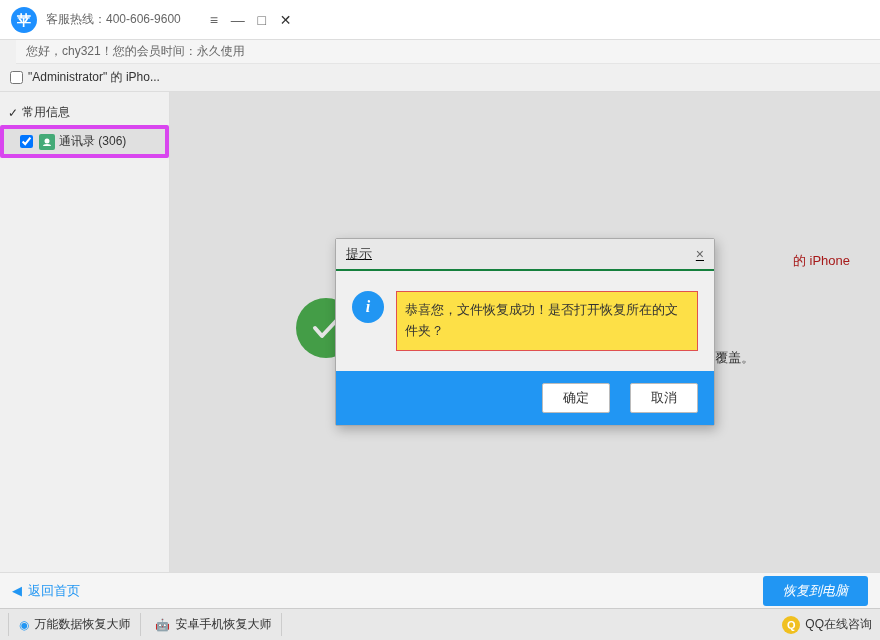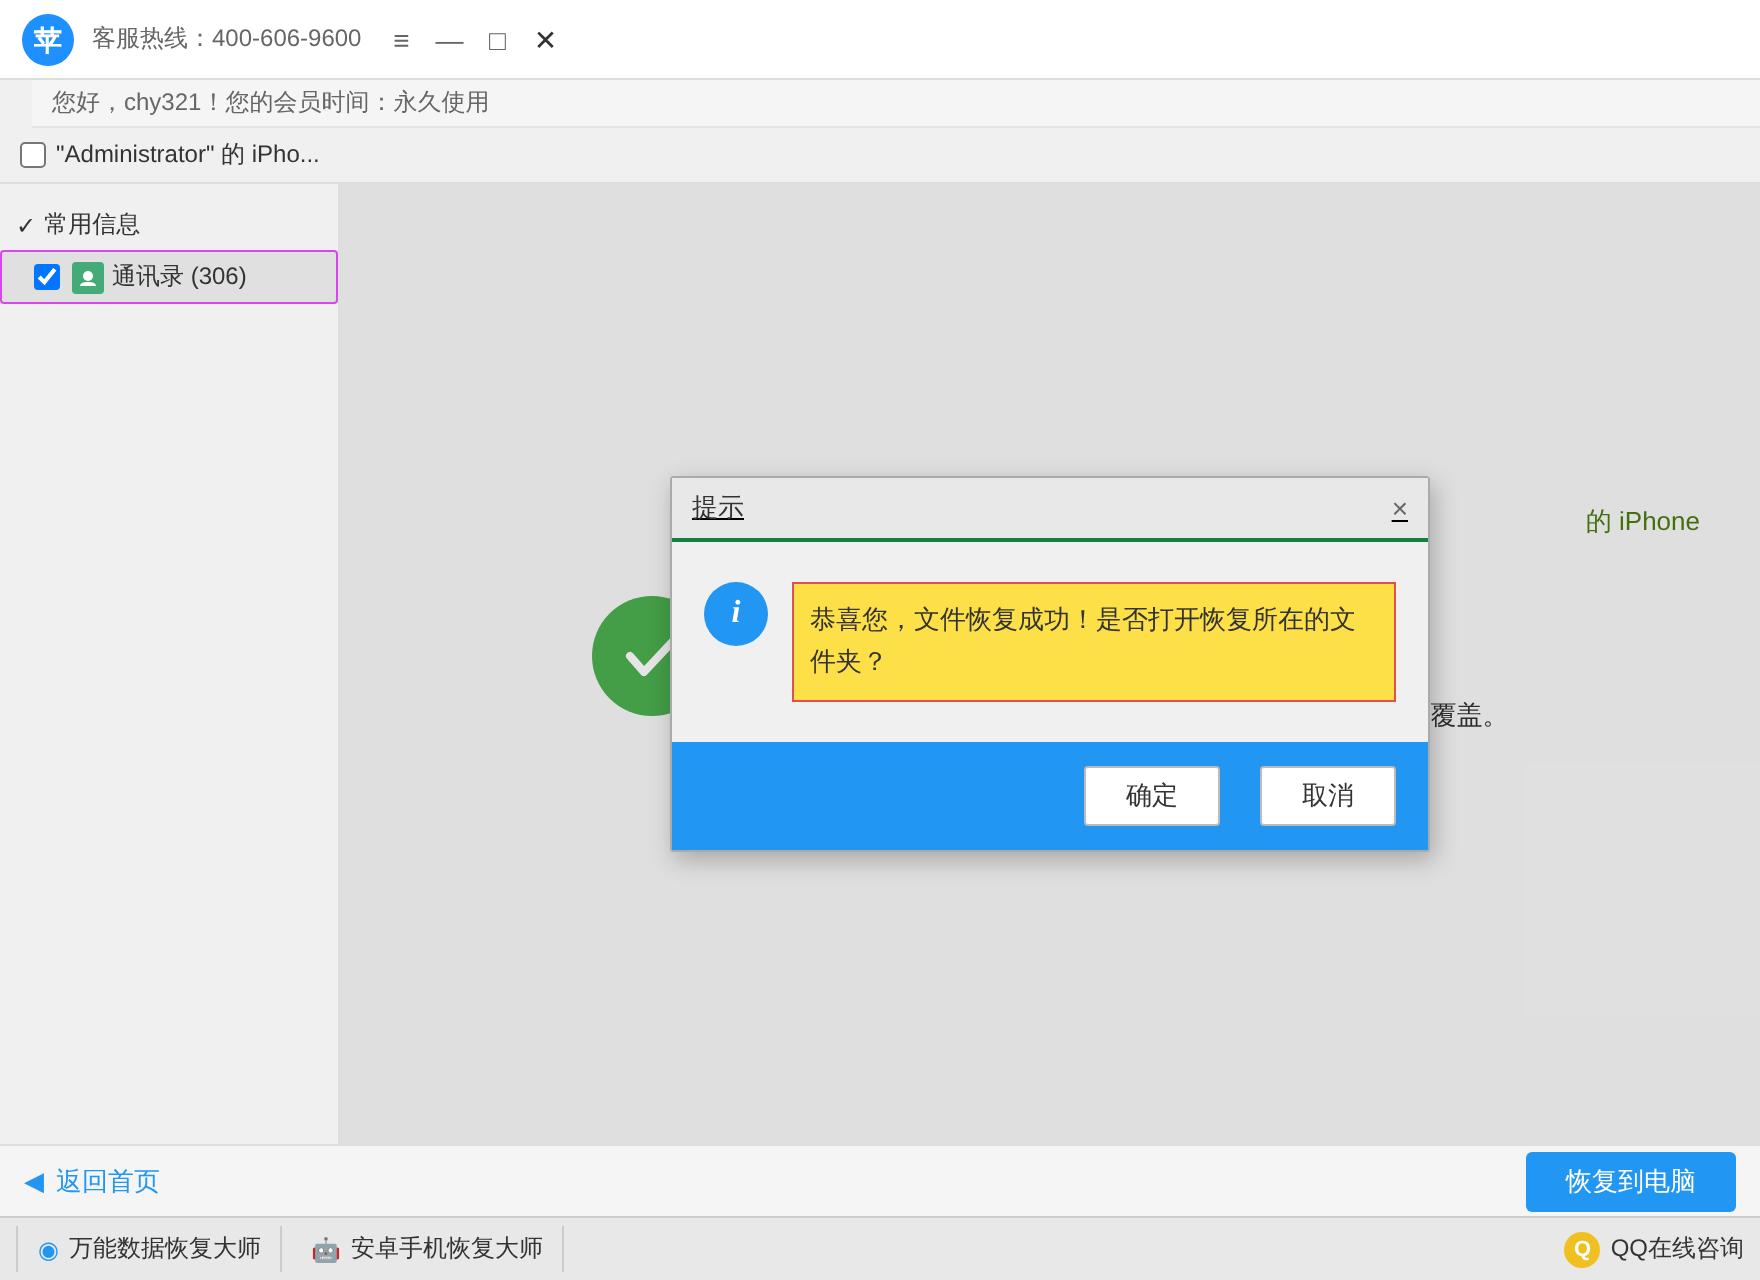--- a/index.html
+++ b/index.html
@@ -29,21 +29,21 @@
     }
     .title-bar-app-name {
       font-size: 15px;
       font-weight: bold;
       color: #333;
       flex: 1;
     }
     .title-bar-hotline {
       font-size: 12px;
       color: #666;
-      margin-right: 12px;
+      margin-right: 25px;
     }
     .title-bar-controls {
       display: flex;
       gap: 8px;
     }
     .title-btn {
       width: 16px;
       height: 16px;
       display: flex;
       align-items: center;
@@ -108,21 +108,21 @@
       display: flex;
       align-items: center;
       padding: 4px 8px 4px 16px;
       cursor: pointer;
       font-size: 12px;
       color: #333;
       gap: 4px;
     }
     .sidebar-item.selected {
       background: #e0e0e0;
-      border: 1px solid #d946ef;
+      border: 4px solid #d946ef;
       border-radius: 2px;
     }
     .sidebar-item input[type="checkbox"] {
       margin-right: 2px;
     }
     .contact-icon {
       width: 16px;
       height: 16px;
       background: #4a7;
       border-radius: 2px;
@@ -158,21 +158,21 @@
       line-height: 2;
     }
     .scan-text .green { color: #4caf50; text-decoration: underline; }
 
     
     .iphone-label {
       position: absolute;
       right: 30px;
       top: 50%;
       transform: translateY(-80px);
-      color: #4d7c0f;
+      color: #b91c1c;
       font-size: 13px;
     }
 
     
     .modal-overlay {
       position: absolute;
       top: 0; left: 0; right: 0; bottom: 0;
       background: rgba(0,0,0,0.1);
       display: flex;
       align-items: center;
@@ -271,20 +271,21 @@
       font-size: 13px;
     }
     .restore-btn {
       background: #2196F3;
       color: white;
       border: none;
       padding: 6px 20px;
       border-radius: 3px;
       cursor: pointer;
       font-size: 13px;
+      font-style: italic;
     }
 
     
     .taskbar {
       height: 32px;
       background: #e8e8e8;
       border-top: 1px solid #ccc;
       display: flex;
       align-items: center;
       padding: 0 8px;

